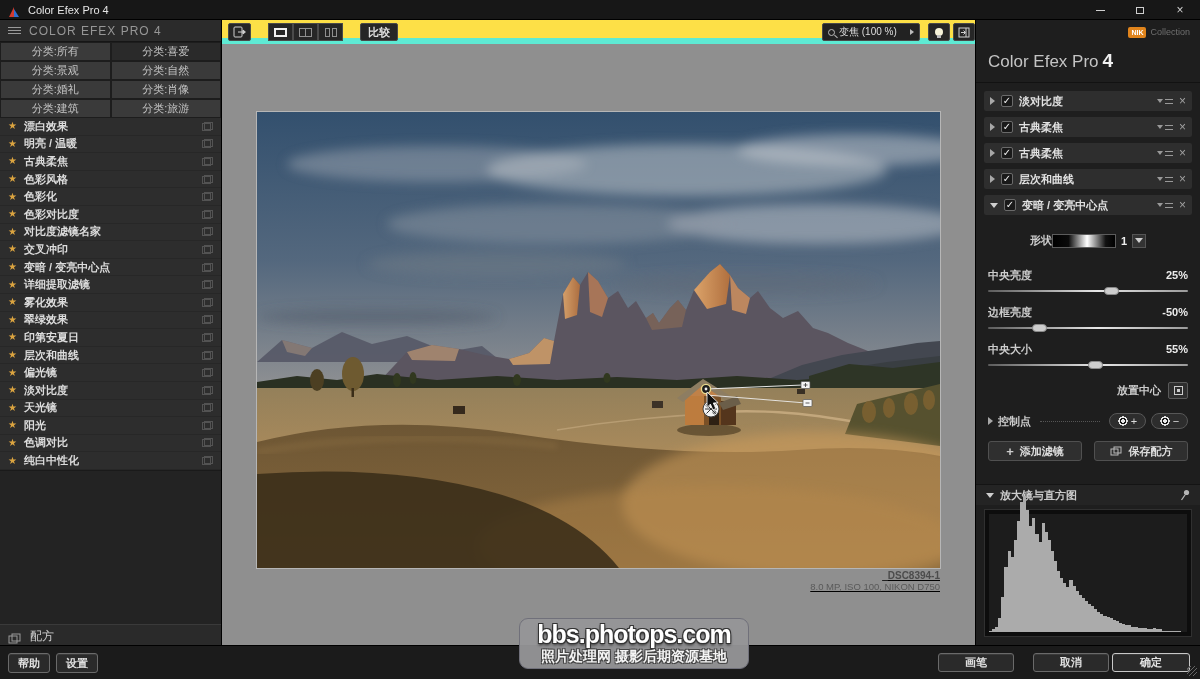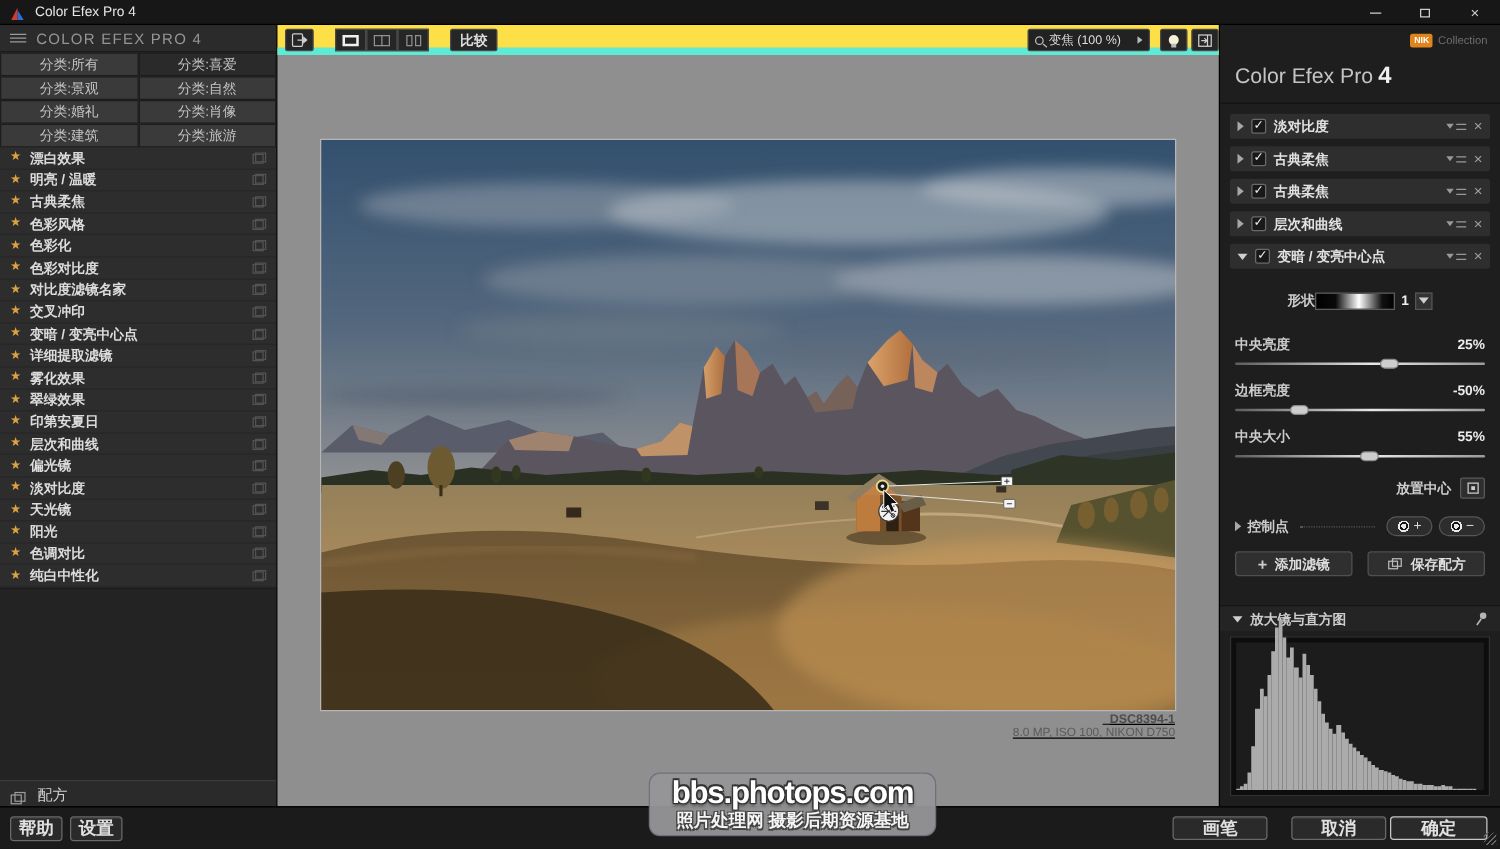--- a/index.html
+++ b/index.html
@@ -137,21 +137,21 @@
   .loupe-head { height:20px; display:flex; align-items:center; gap:6px; padding:0 10px; color:#cccccc;
     font-size:11px; font-weight:bold; background:#242424; }
   .pin { margin-left:auto; }
   .histo-wrap { margin:4px 8px 8px; background:#0d0d0d; border:1px solid #303030; padding:4px; }
   #histo-bars { height:118px; background:#1c1c1c; display:flex; align-items:flex-end; }
   #histo-bars i { flex:1; background:#ababab; display:block; }
 
   
   #bottombar { height:34px; background:#1b1b1b; border-top:1px solid #000; position:relative; }
   .bb-btn { position:absolute; top:7px; height:20px; background:#2a2a2a; border:1px solid #6a6a6a;
-    border-radius:3px; color:#e0e0e0; font-size:14px; font-weight:bold;
+    border-radius:3px; color:#e0e0e0; font-size:11px; font-weight:bold;
     display:flex; align-items:center; justify-content:center; box-shadow:inset 0 1px 0 rgba(255,255,255,.08); }
   .bb-ok { border-color:#c8c8c8; }
   .grip { position:absolute; right:3px; bottom:3px; width:10px; height:10px;
     background:repeating-linear-gradient(135deg,transparent 0 2px,#666 2px 3px); }
 </style>
 </head>
 <body>
 
 <div id="titlebar">
   <span class="logo">

